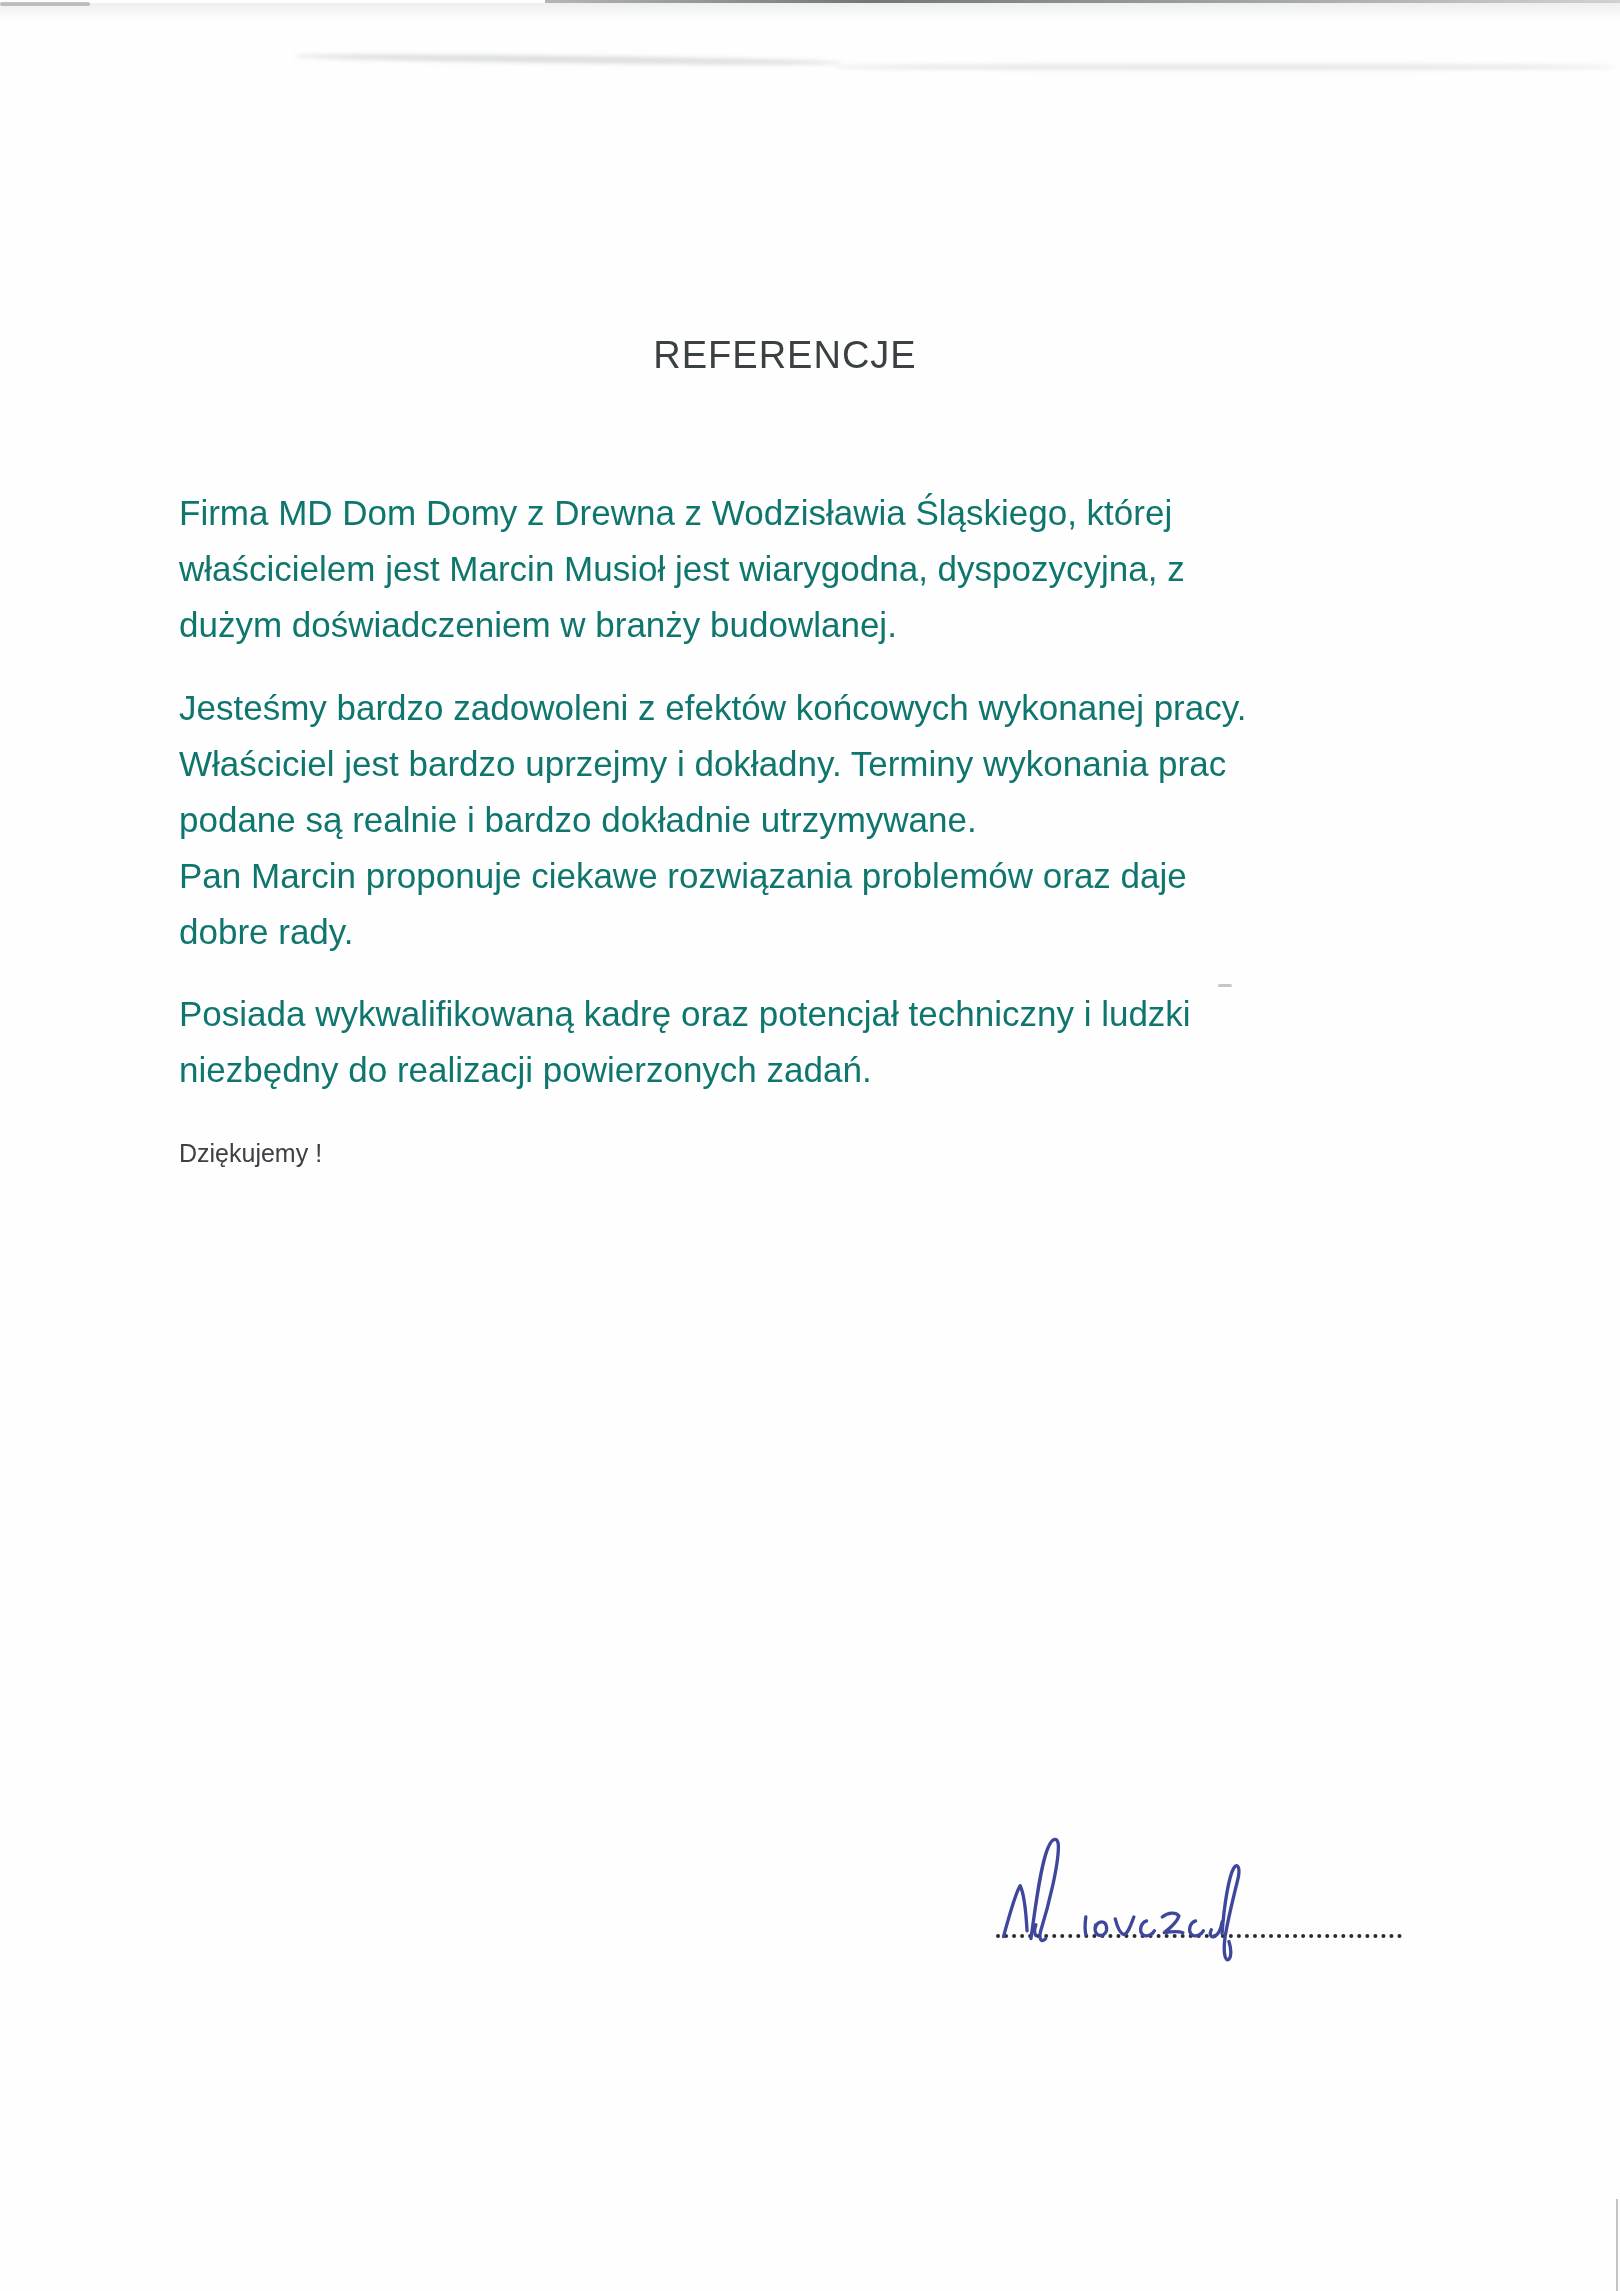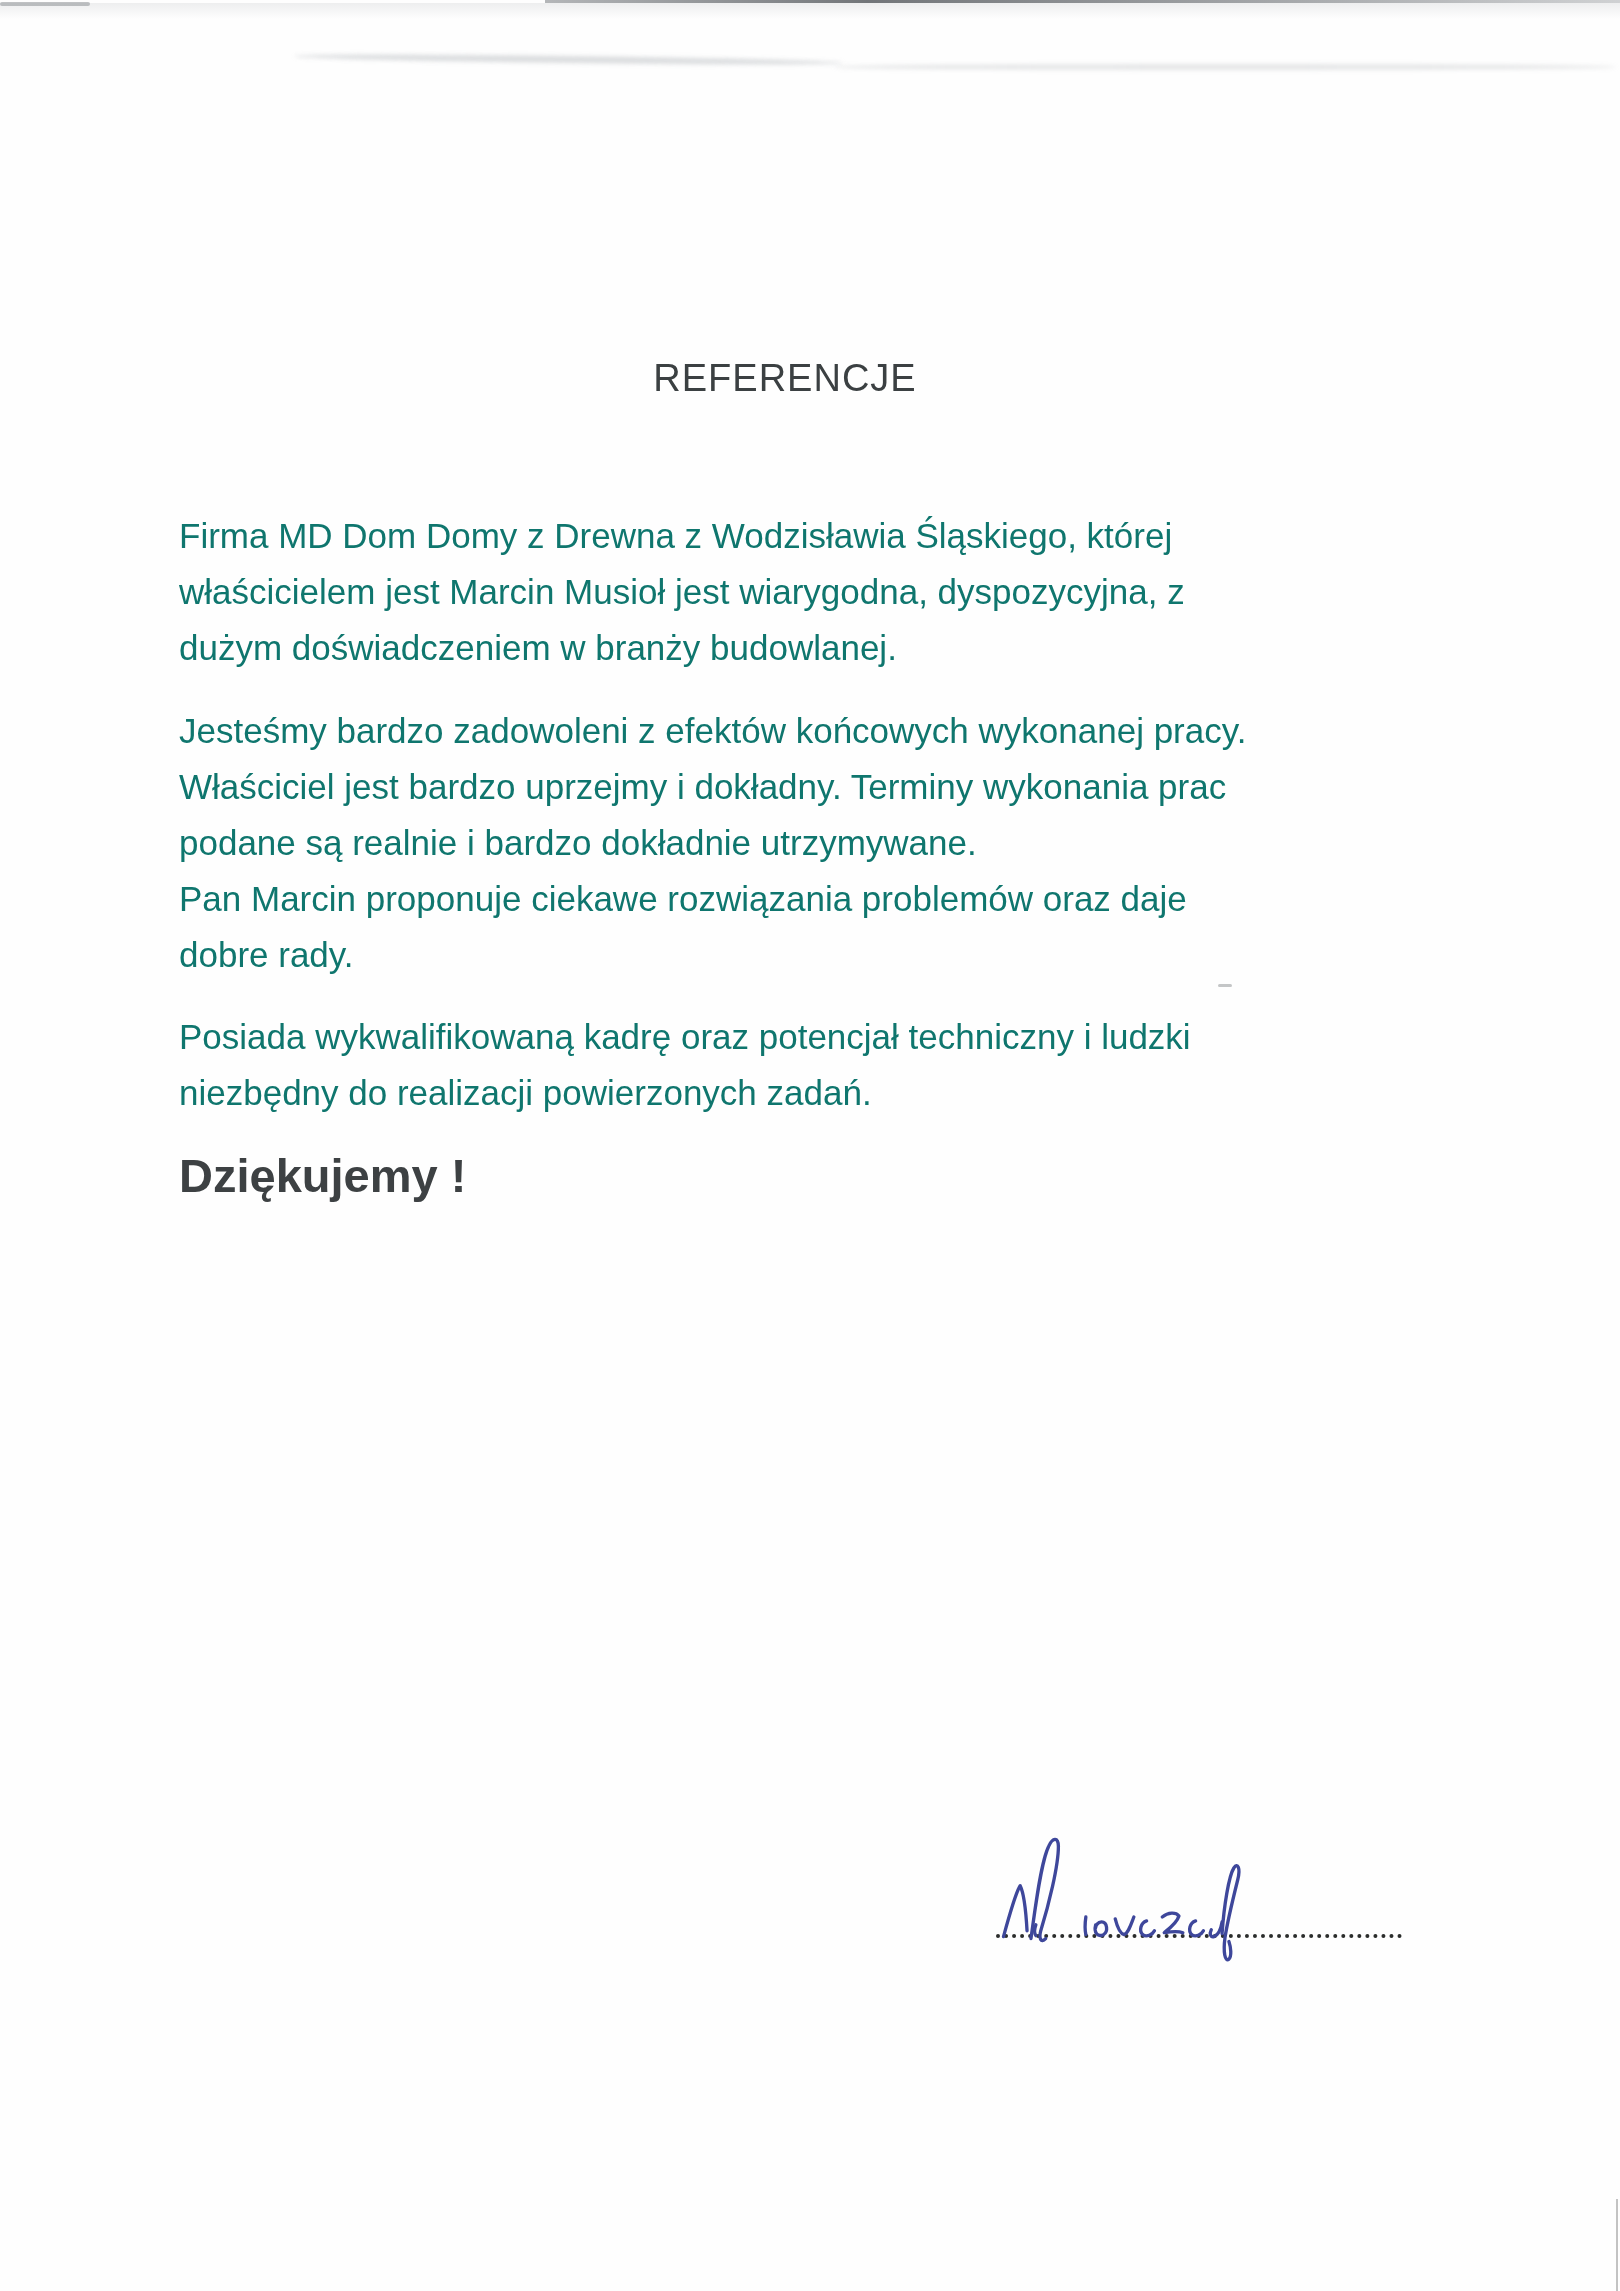--- a/index.html
+++ b/index.html
@@ -39,34 +39,34 @@
     position: absolute; left: 1218px; top: 984px; width: 13.7px; height: 2.9px;
     background: rgba(110,115,118,0.40); border-radius: 2px;
   }
   .right-edge-line {
     position: absolute; right: 2px; top: 2199px; width: 2px; height: 92px;
     background: rgba(70,70,70,0.32);
   }
 
   
   .content {
-    position: absolute; left: 179px; top: 353px; width: 1274px;
+    position: absolute; left: 179px; top: 330px; width: 1274px;
   }
   .doc-title {
     font-size: 38px; line-height: 51px; font-weight: 400;
     letter-spacing: 1px; text-align: center;
     transform: translateX(-31px);
     margin: 0 0 104px 0; color: #3b4042;
   }
   .para {
     font-size: 35px; line-height: 56px; font-weight: 400;
     margin: 0 0 26.5px 0; white-space: pre-line; color: #0f766e;
   }
   .closing {
-    font-size: 47px; line-height: 56px; margin: 7.8px 0 0 0; color: #3d4143; font-weight: bold;
+    font-size: 25px; line-height: 56px; margin: 7.8px 0 0 0; color: #3d4143;
   }
 
   
   .signature-block {
     position: absolute; left: 980px; top: 1809px; width: 436px; height: 176px;
   }
   .sig-line {
     position: absolute; left: 15.7px; top: 125px; width: 406px; height: 0;
     border-bottom: 4.9px dotted #2b2d2c;
   }

